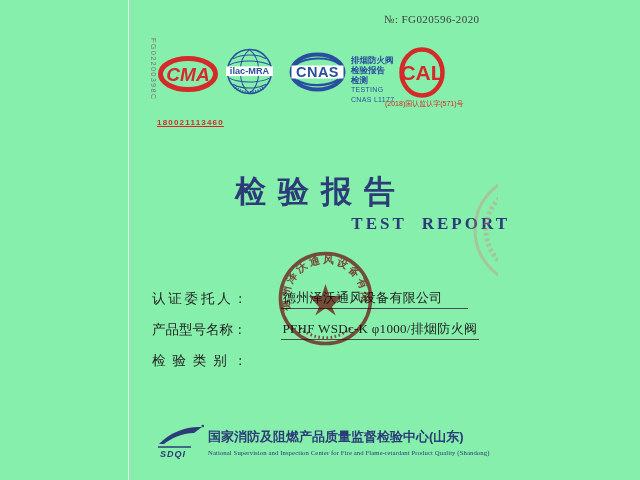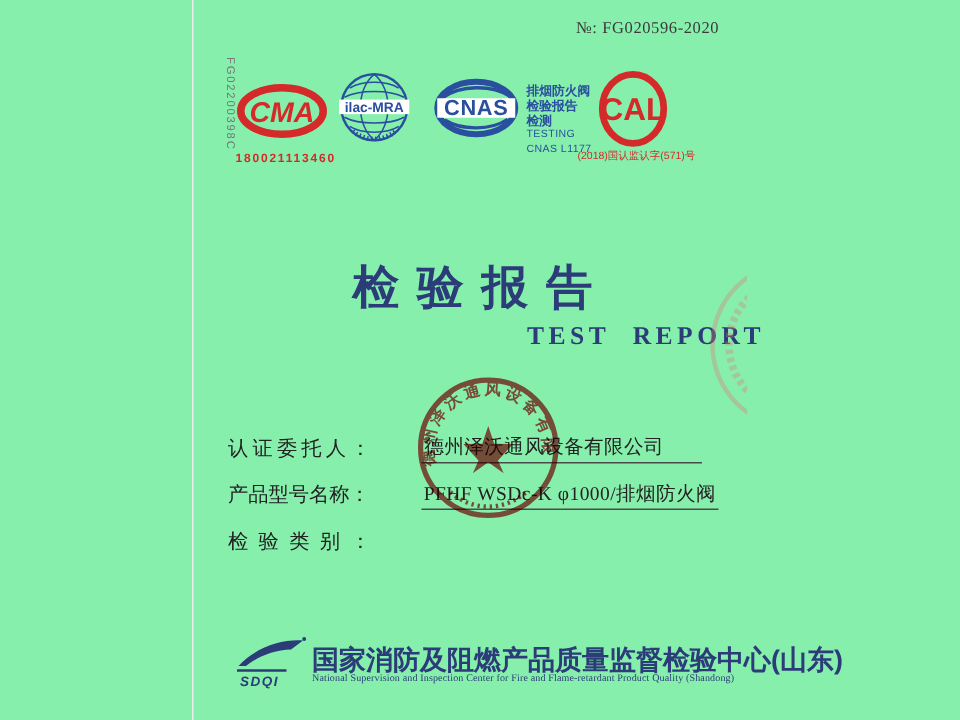--- a/index.html
+++ b/index.html
@@ -13,21 +13,21 @@
 
   .report-no{position:absolute;left:384px;top:13px;font-size:11px;color:#3b3b3b;letter-spacing:.4px;}
   .side-serial{
     position:absolute;left:158px;top:38px;font-size:7.5px;color:#777;
     letter-spacing:1.2px;transform:rotate(90deg);transform-origin:0 0;white-space:nowrap;
     font-family:"Liberation Sans",sans-serif;
   }
 
   .logo{position:absolute;}
   .cma{left:157px;top:55px;width:62px;text-align:center;}
-  .cma-number{margin-top:1px;font-size:8px;color:var(--red,#d42a2a);letter-spacing:1.2px;font-family:"Liberation Sans",sans-serif;font-weight:bold;}
+  .cma-number{margin-top:19px;font-size:8px;color:var(--red,#d42a2a);letter-spacing:1.2px;font-family:"Liberation Sans",sans-serif;font-weight:bold;text-decoration:underline;}
   .ilac{left:226px;top:48px;}
   .cnas{left:289px;top:52px;}
   .cnas-caption{
     position:absolute;left:351px;top:55px;width:46px;color:var(--blue,#2a4f9e);
     font-family:"Liberation Sans",sans-serif;
   }
   .cnas-caption .cn{font-size:8.5px;line-height:10px;font-weight:bold;display:block;}
   .cnas-caption .en{font-size:7px;line-height:9.5px;display:block;letter-spacing:.3px;}
   .cal{left:399px;top:47px;}
   .cal-caption{position:absolute;left:385px;top:99px;font-size:7px;color:var(--red,#d42a2a);font-family:"Liberation Sans",sans-serif;}
@@ -54,21 +54,21 @@
     flex:1;margin-left:6px;border-bottom:1px solid #4a4a4a;
     font-size:13px;color:#222;padding:0 2px 1px 2px;white-space:nowrap;letter-spacing:.3px;
   }
 
   .seal{position:absolute;left:277px;top:250px;width:97px;height:97px;opacity:.88;mix-blend-mode:multiply;}
   .seal-partial{position:absolute;left:468px;top:178px;width:30px;height:105px;overflow:hidden;opacity:.35;}
 
   .footer-logo{position:absolute;left:157px;top:423px;}
   .org-cn{
     position:absolute;left:208px;top:428px;width:270px;
-    font-size:18px;font-weight:bold;color:var(--navy,#2b3c78);white-space:nowrap;
+    font-size:13px;font-weight:bold;color:var(--navy,#2b3c78);white-space:nowrap;
     font-family:"Liberation Sans","DejaVu Sans",sans-serif;
   }
   .org-en{
     position:absolute;left:208px;top:449px;width:270px;
     font-size:6.7px;color:var(--navy,#2b3c78);white-space:nowrap;letter-spacing:.1px;
   }
   svg text{font-family:"Liberation Sans","DejaVu Sans",sans-serif;}
 </style>
 </head>
 <body>

